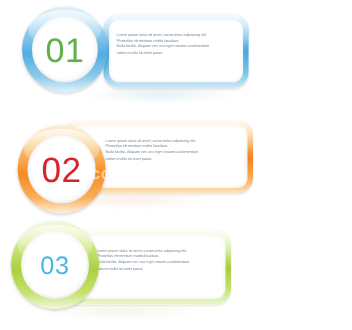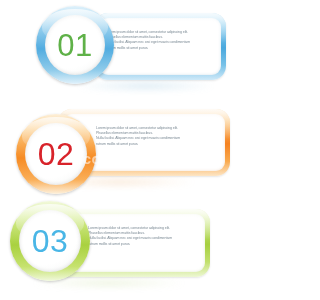--- a/index.html
+++ b/index.html
@@ -83,21 +83,21 @@
     line-height:1;
   }
 
   
   #b1{left:0;top:4px;width:243px;height:90px;}
   #b1 .bar{left:94px;top:9px;width:132px;height:67px;
     background:linear-gradient(to bottom,#bfe4f7 0%,#86ccef 18%,#4aa8dd 52%,#79c2e8 78%,#cfe9f8 100%);}
   #b1 .bar-inner{box-shadow:inset 0 0 3px rgba(30,110,160,.22);}
   #b1 .shadow{left:78px;top:77px;width:135px;height:10px;
     background:radial-gradient(ellipse at center,rgba(90,160,200,.45) 0%,rgba(140,195,225,.16) 55%,rgba(255,255,255,0) 78%);}
-  #b1 .circle{left:36px;top:2px;width:78px;height:78px;
+  #b1 .circle{left:20px;top:2px;width:78px;height:78px;
     background:linear-gradient(to bottom,#dff1fb 0%,#a9d9f2 20%,#52ace0 55%,#8ecbea 82%,#e2f2fb 100%);}
   #b1 .circle-core{left:9px;top:9px;width:60px;height:60px;}
   #b1 .num{color:#5fb148;font-size:31px;}
   #b1 .text{left:106px;top:26px;width:108px;}
 
   
   #b2{left:0;top:100px;width:243px;height:92px;}
   #b2 .bar{left:58px;top:9px;width:172px;height:67px;
     background:linear-gradient(to bottom,#fde3bf 0%,#fbbf6e 18%,#f58220 52%,#f9a94d 78%,#fde6c6 100%);}
   #b2 .bar-inner{box-shadow:inset 0 0 3px rgba(180,95,15,.22);}
@@ -117,21 +117,21 @@
   
   #b3{left:0;top:198px;width:243px;height:95px;}
   #b3 .bar{left:50px;top:11px;width:160px;height:68px;
     background:linear-gradient(to bottom,#eef7d2 0%,#cde886 18%,#a6cf3f 52%,#c2e06d 78%,#edf7d4 100%);}
   #b3 .bar-inner{box-shadow:inset 0 0 3px rgba(120,155,35,.22);}
   #b3 .shadow{left:34px;top:80px;width:150px;height:10px;
     background:radial-gradient(ellipse at center,rgba(160,195,90,.40) 0%,rgba(205,225,160,.14) 55%,rgba(255,255,255,0) 78%);}
   #b3 .circle{left:10px;top:3px;width:80px;height:80px;
     background:linear-gradient(to bottom,#f2f9dd 0%,#d5ec90 20%,#a9d13f 55%,#c6e26f 82%,#f1f9dd 100%);}
   #b3 .circle-core{left:9px;top:9px;width:62px;height:62px;}
-  #b3 .num{color:#49b6e6;font-size:32px;}
+  #b3 .num{color:#49b6e6;font-size:23px;}
   #b3 .text{left:88px;top:28px;width:108px;}
 </style>
 </head>
 <body>
 
 <div class="stage">
 
   <div class="banner" id="b1">
     <div class="shadow"></div>
 

